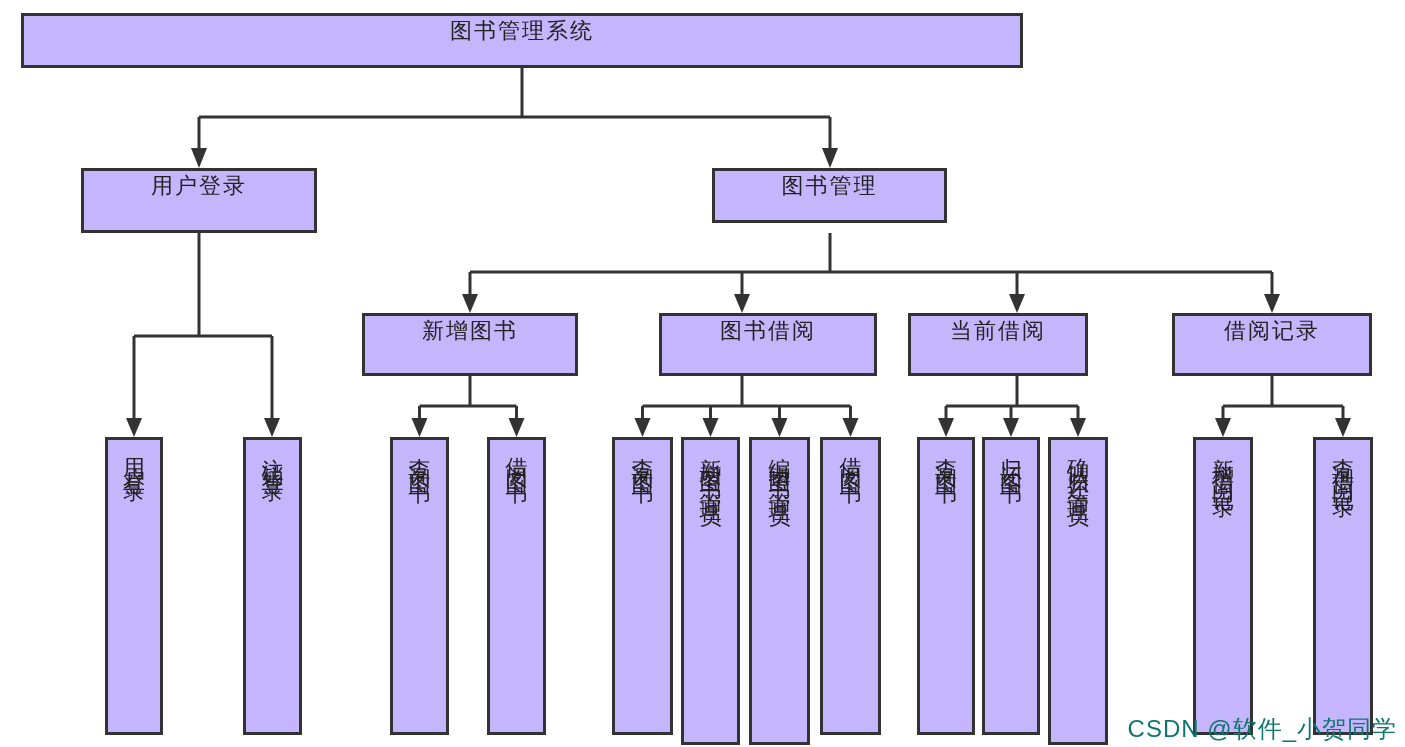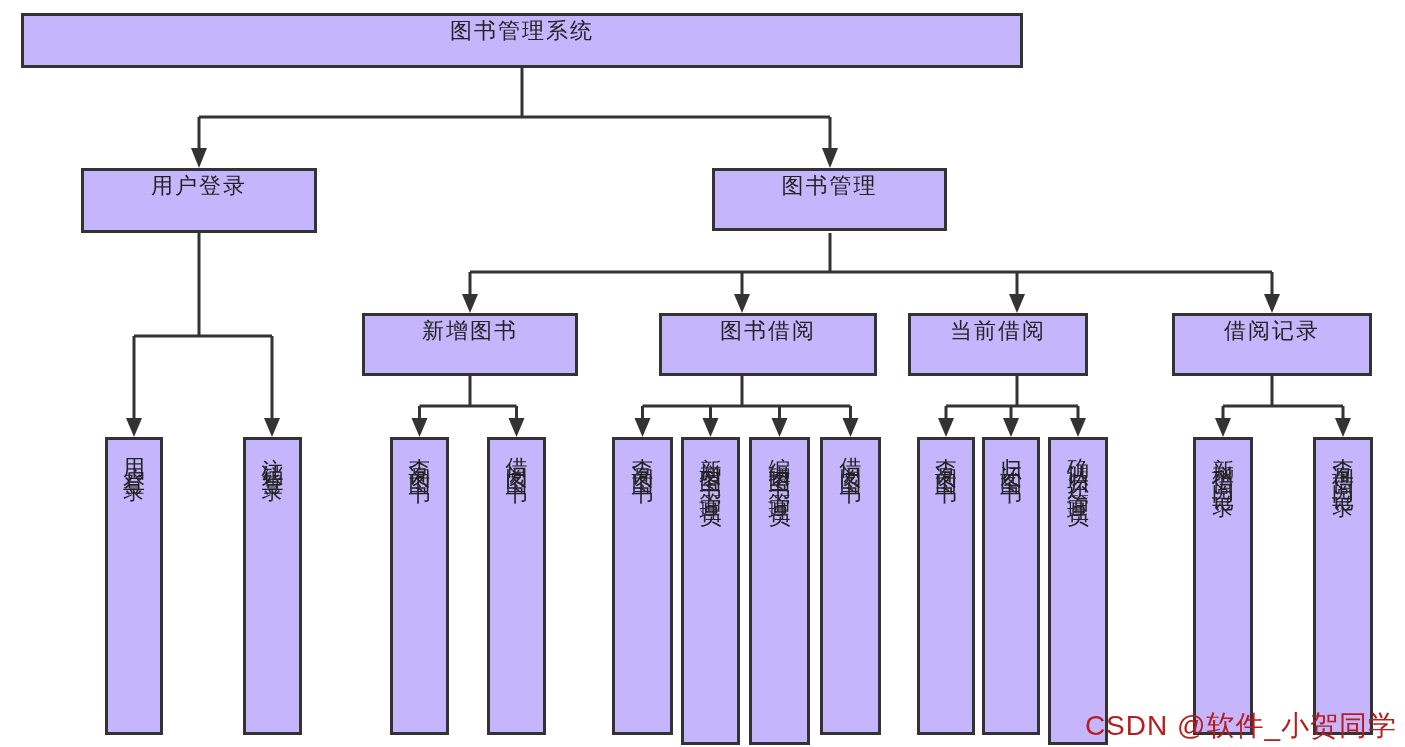--- a/index.html
+++ b/index.html
@@ -38,22 +38,22 @@
     font-size: 22px;
     letter-spacing: 8px;
     line-height: 1.0;
     white-space: nowrap;
   }
   .v-label.tight { letter-spacing: 7px; }
   #watermark {
     position: absolute;
     right: 8px;
     bottom: 2px;
-    font-size: 28px;
-    color: #b91c1c;
+    font-size: 24px;
+    color: #0f766e;
     letter-spacing: 1px;
     z-index: 10;
     white-space: nowrap;
     text-align: center;
   }
 </style>
 </head>
 <body>
 
 <div id="canvas">
@@ -131,21 +131,21 @@
     </g>
   </svg>
 
   <div class="box" style="left:21px; top:13px; width:1002px; height:55px;">
     <span class="h-label">图书管理系统</span>
   </div>
 
   <div class="box" style="left:81px; top:168px; width:236px; height:65px;">
     <span class="h-label">用户登录</span>
   </div>
-  <div class="box" style="left:712px; top:168px; width:235px; height:63px;">
+  <div class="box" style="left:712px; top:168px; width:235px; height:55px;">
     <span class="h-label">图书管理</span>
   </div>
 
   <div class="box" style="left:362px; top:313px; width:216px; height:63px;">
     <span class="h-label">新增图书</span>
   </div>
   <div class="box" style="left:659px; top:313px; width:218px; height:63px;">
     <span class="h-label">图书借阅</span>
   </div>
   <div class="box" style="left:908px; top:313px; width:180px; height:63px;">

